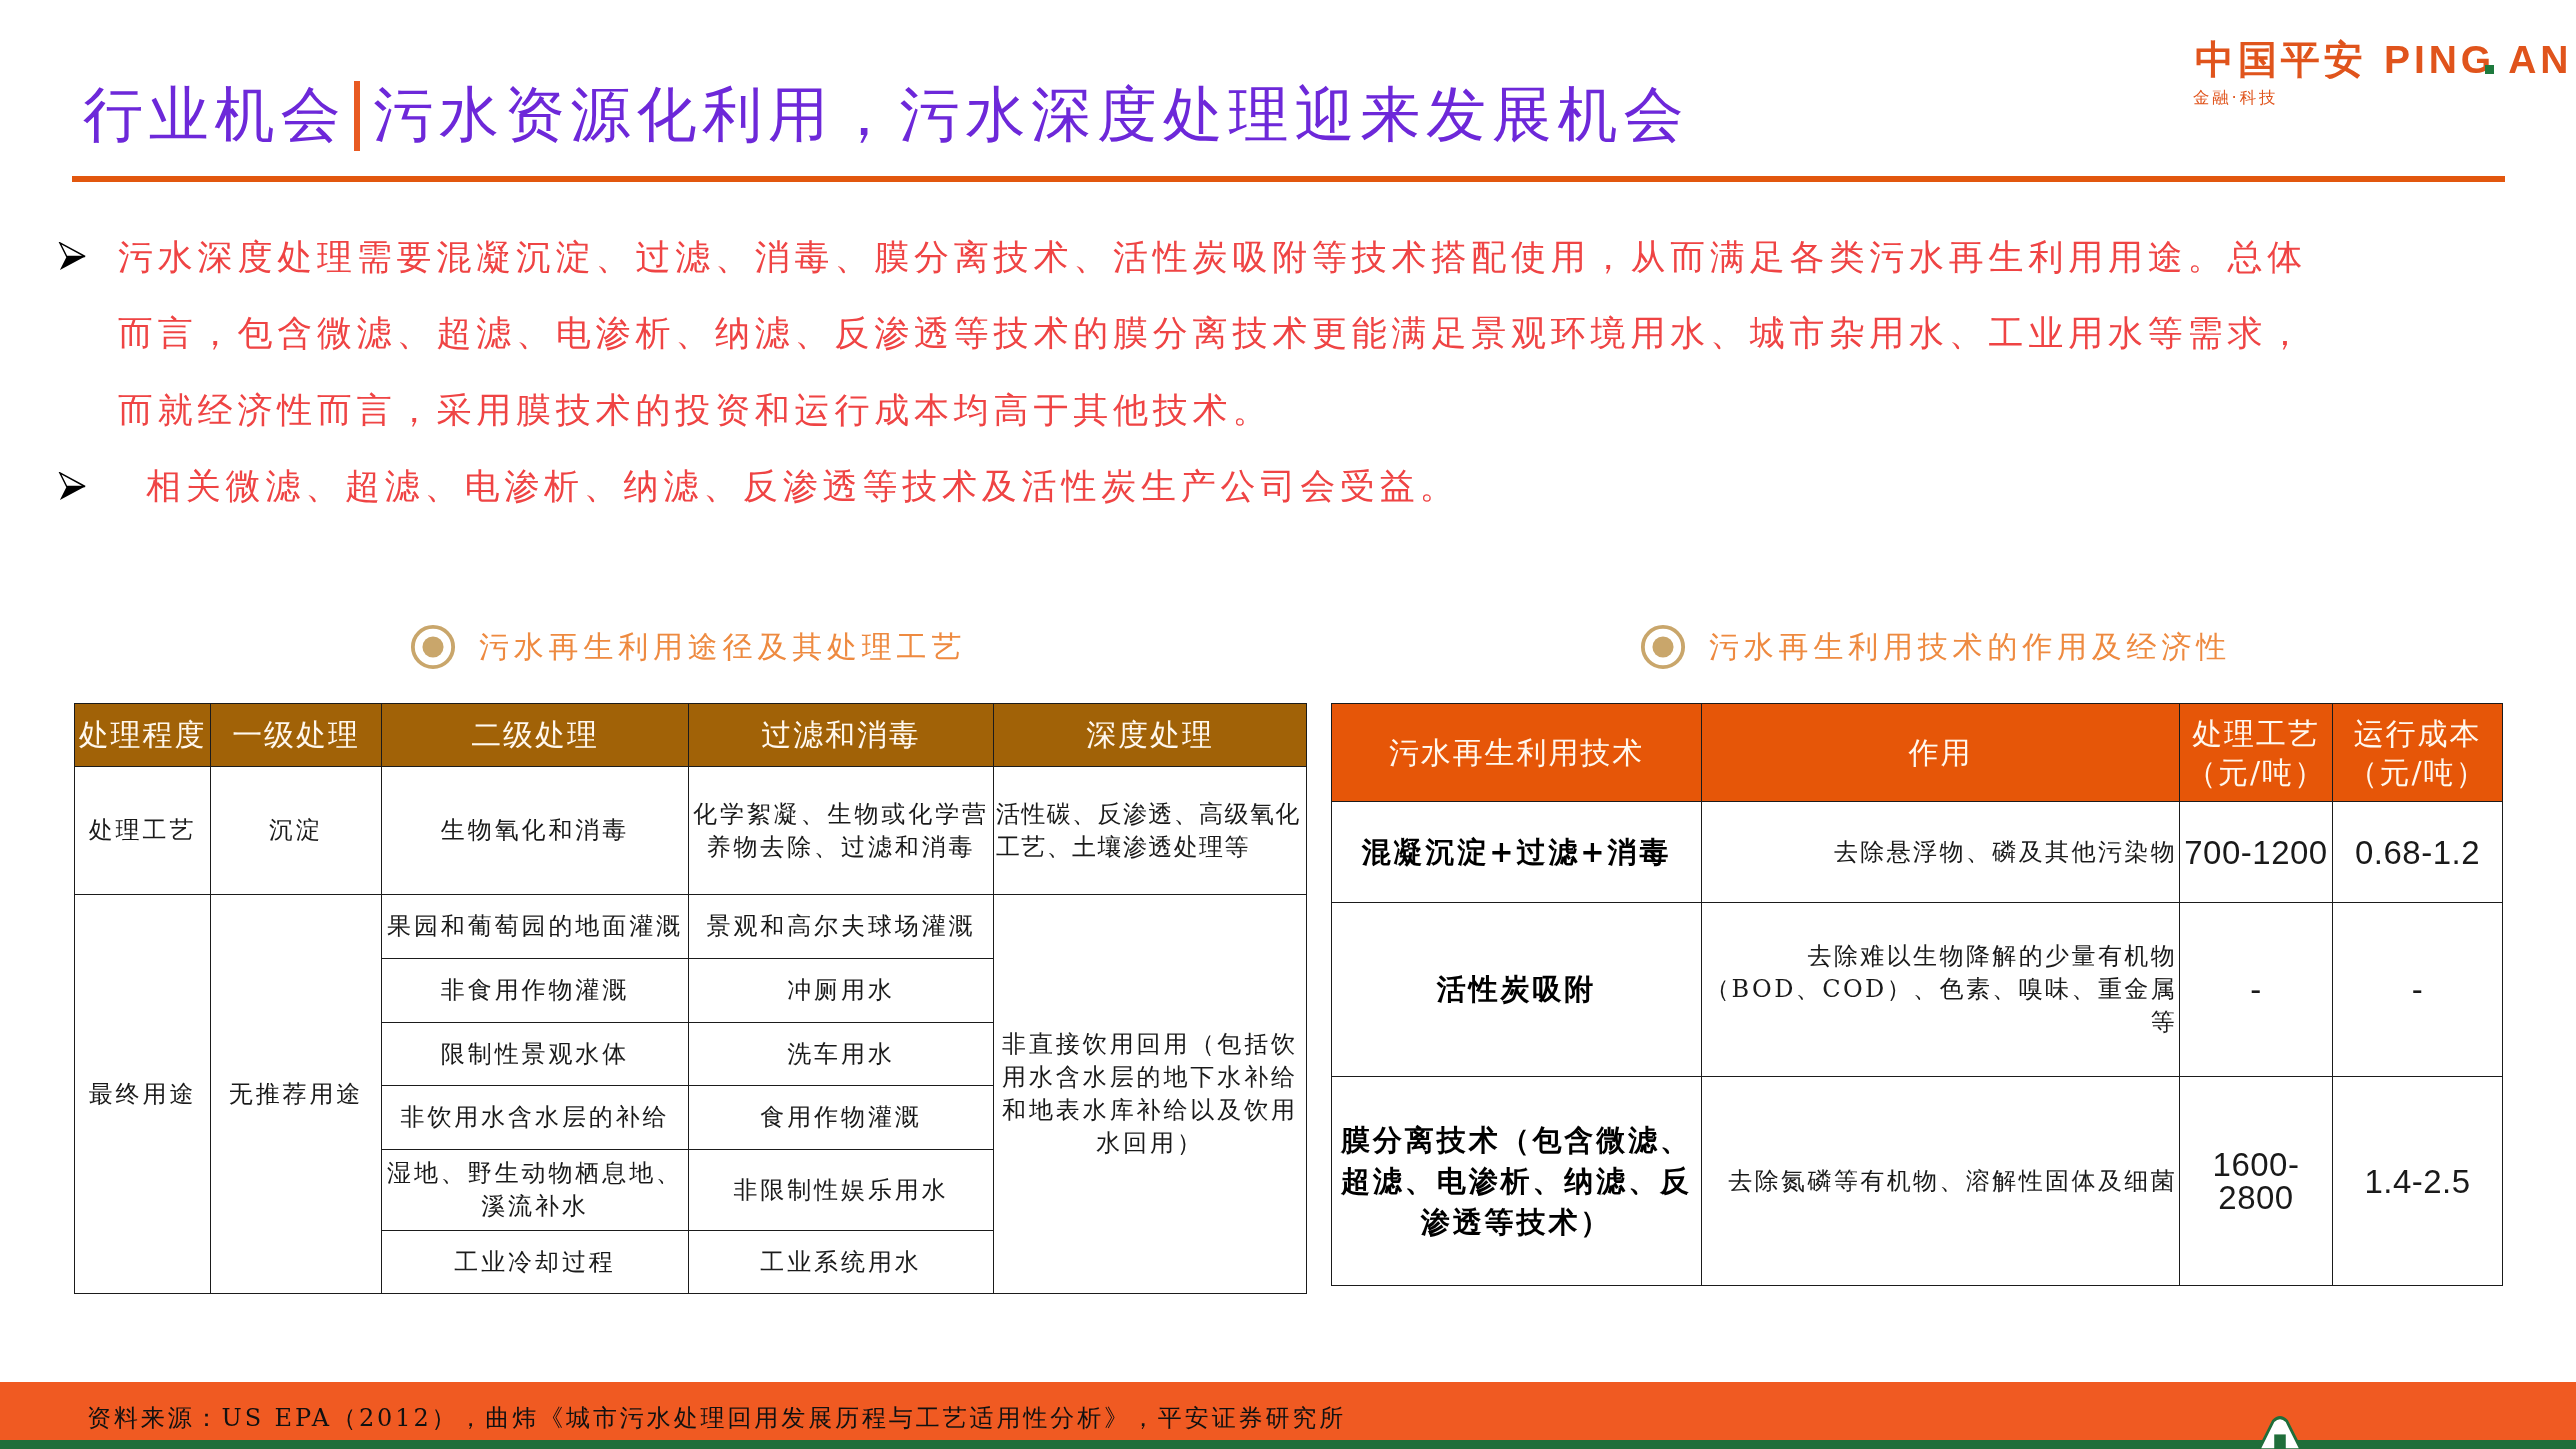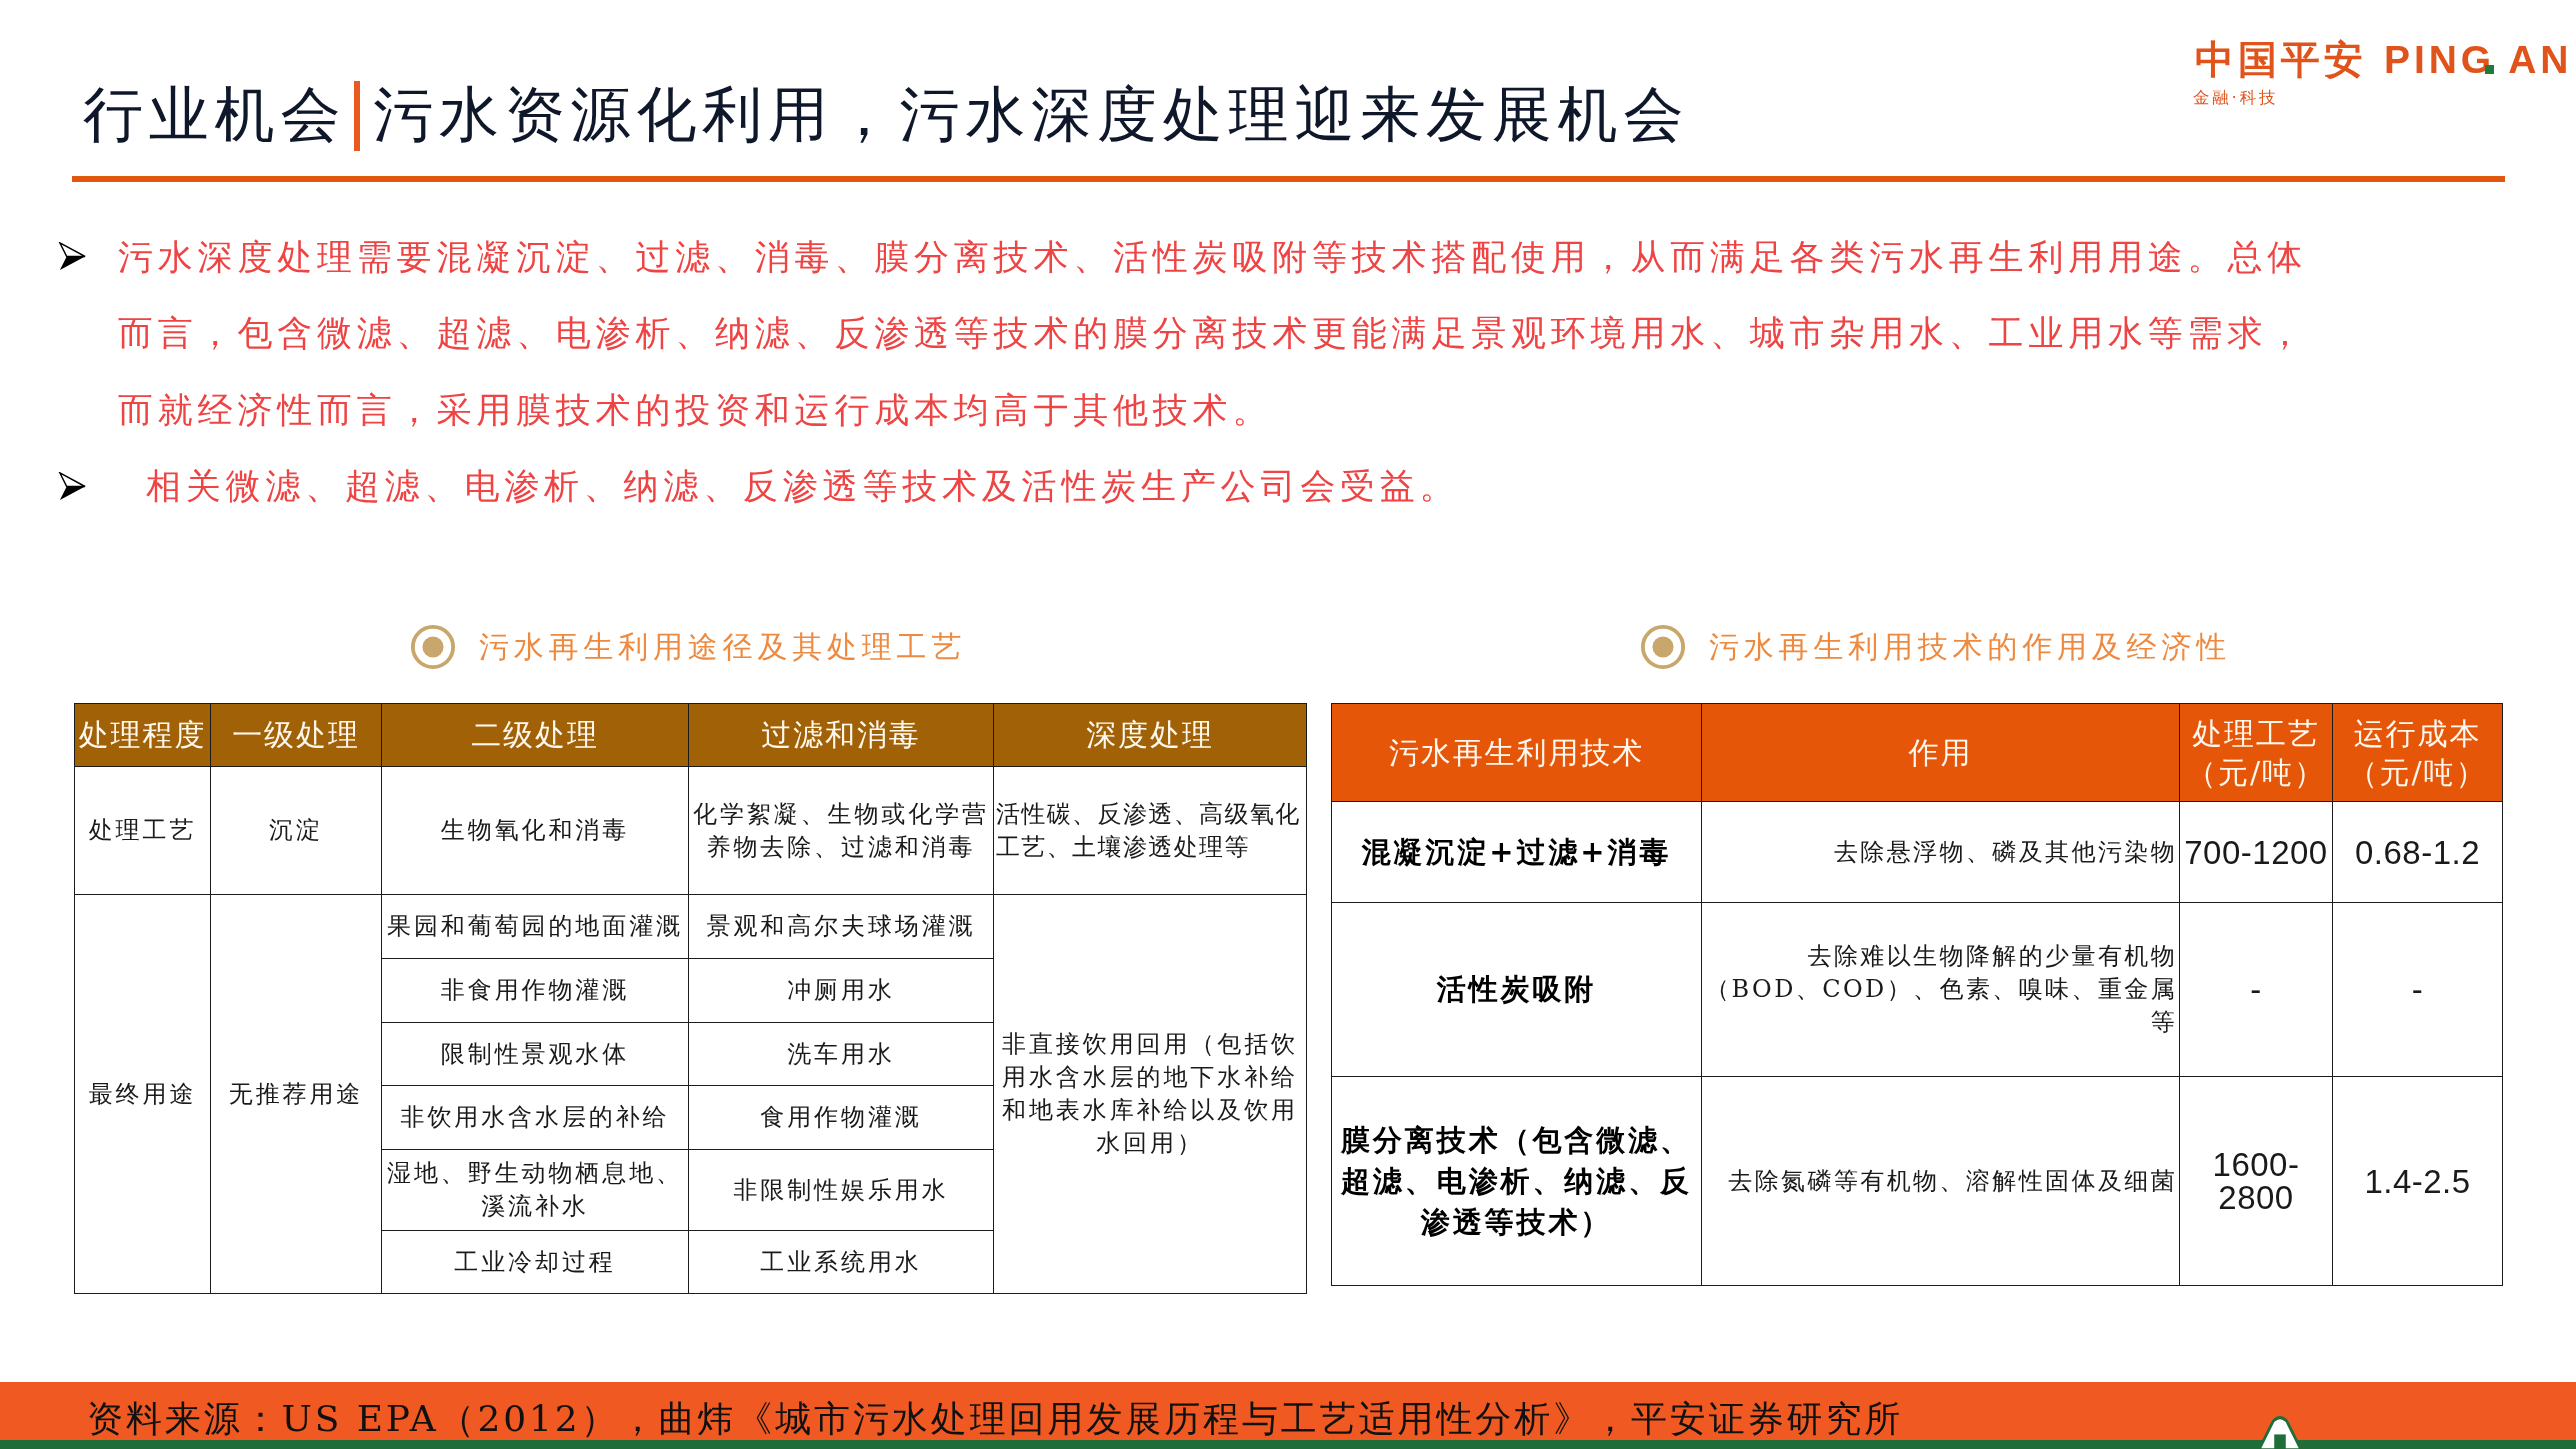--- a/index.html
+++ b/index.html
@@ -7,21 +7,21 @@
     width: 2576px; height: 1449px; position: relative; overflow: hidden;
     background: #ffffff; color: #111111;
     font-family: "DejaVu Serif", serif;
   }
   .abs { position: absolute; }
 
   
   .title {
     left: 83px; top: 75px; height: 81px;
     display: flex; align-items: center;
-    color: #0f172a; font-size: 60px; letter-spacing: 5.8px; white-space: nowrap;
+    color: #6d28d9; font-size: 60px; letter-spacing: 5.8px; white-space: nowrap;
   }
   .title-divider {
     display: inline-block; width: 5.8px; height: 70px; background: #E85A22;
     margin: 0 13.5px 0 7.7px;
   }
   .rule { left: 72px; top: 176px; width: 2433px; height: 5.8px; background: #E2570E; }
 
   .logo-main {
     left: 2151px; top: 39px; height: 41px; display: flex; align-items: center;
     color: #E0541C; font-family: "Liberation Sans", sans-serif; font-weight: bold;
@@ -64,21 +64,21 @@
   .rt th .unit { display: block; }
   .rt td { font-size: 24px; letter-spacing: 2.9px; line-height: 33px; color: #1a1a1a; }
   .rt td.tech { font-weight: bold; font-size: 29px; letter-spacing: 2.9px; line-height: 41px; color: #000; }
   .rt td.func { text-align: right; padding-left: 2.9px; letter-spacing: 2.4px; }
   .rt td.num { font-family: "Liberation Sans", sans-serif; font-size: 33px; letter-spacing: 0.5px; }
 
   
   .footer-bar { left: 0; top: 1382px; width: 2576px; height: 58px; background: #F05A22; }
   .footer-text {
     left: 87px; top: 1399px; height: 39px; line-height: 39px;
-    font-size: 36px; letter-spacing: 2.9px; color: #111; white-space: nowrap;
+    font-size: 24px; letter-spacing: 2.9px; color: #111; white-space: nowrap;
   }
   .footer-green { left: 0; top: 1440px; width: 2576px; height: 9.7px; background: #1F6E3A; }
   .footer-mark { left: 2256px; top: 1415px; width: 48px; height: 35px; }
 </style>
 </head>
 <body>
 
 <div class="abs title">
   <span>行业机会</span>
   <span class="title-divider"></span>

